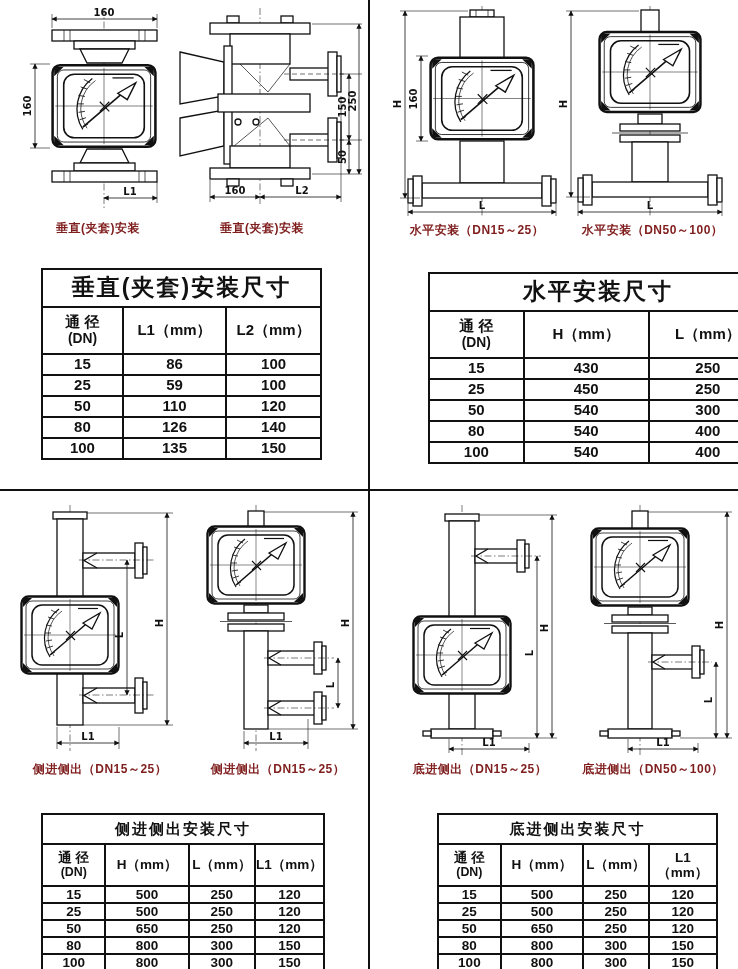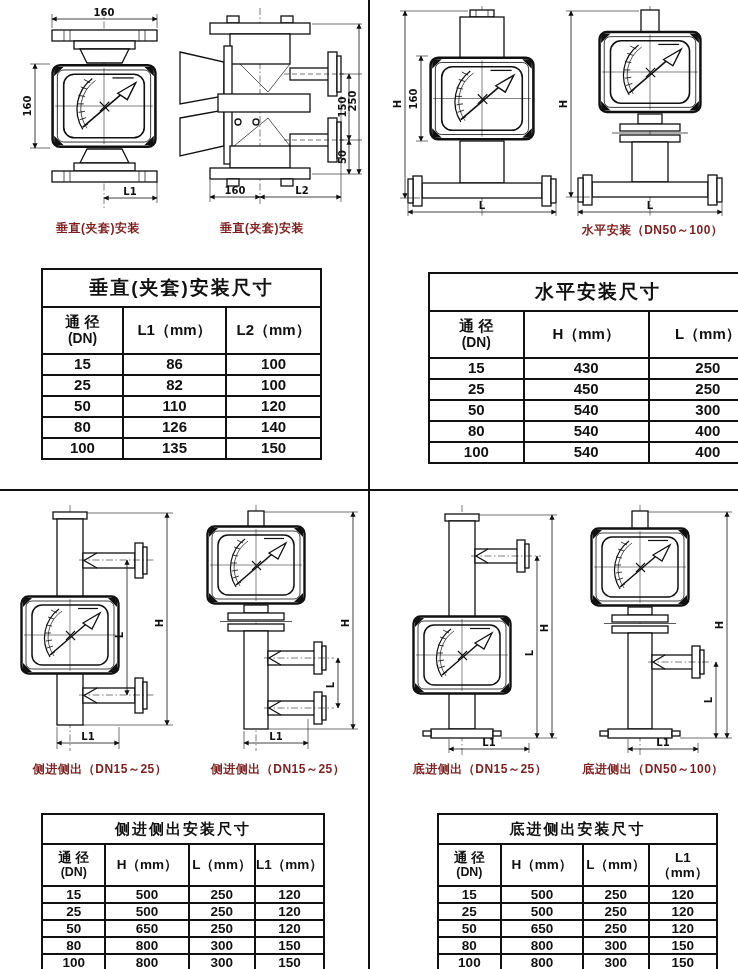--- a/index.html
+++ b/index.html
@@ -20,21 +20,21 @@
   .sn{fill:none;stroke:#111;stroke-width:1.3;}
   .thin{fill:none;stroke:#111;stroke-width:.7;}
   .cl{fill:none;stroke:#111;stroke-width:.55;stroke-dasharray:7 2.5 1.5 2.5;}
   .dim{fill:none;stroke:#111;stroke-width:.8;}
   .ext{fill:none;stroke:#111;stroke-width:.6;}
   .dash{fill:none;stroke:#111;stroke-width:.6;stroke-dasharray:5 3;}
   .twrap{position:absolute;}
   table.dimtable{border-collapse:collapse;table-layout:fixed;width:100%;text-align:center;
                  font-weight:bold;color:#111;}
   table.dimtable th,table.dimtable td{border:2px solid #111;padding:0;line-height:1.12;}
-  .t-top .tt{height:36px;font-size:19px;letter-spacing:2px;}
+  .t-top .tt{height:36px;font-size:23px;letter-spacing:2px;}
   .t-top .hh{height:45px;font-size:15px;}
   .t-top td{height:19px;font-size:15px;}
   .t-bot .tt{height:28px;font-size:15px;letter-spacing:2px;}
   .t-bot .hh{height:40px;font-size:13.5px;}
   .t-bot td{height:15px;font-size:13.5px;}
   .dn2{display:block;font-size:.92em;}
 </style>
 </head>
 <body>
 
@@ -181,21 +181,21 @@
           </tr>
         </thead>
         <tbody>
             <tr>
               <td>15</td>
               <td>86</td>
               <td>100</td>
             </tr>
             <tr>
               <td>25</td>
-              <td>82</td>
+              <td>59</td>
               <td>100</td>
             </tr>
             <tr>
               <td>50</td>
               <td>110</td>
               <td>120</td>
             </tr>
             <tr>
               <td>80</td>
               <td>126</td>
@@ -265,20 +265,21 @@
           <line class="ext" x1="28" y1="193" x2="4" y2="193"></line>
         <line class="dim" x1="9" y1="7" x2="9" y2="193" marker-start="url(#arr)" marker-end="url(#arr)"></line>
         <text x="5" y="100" text-anchor="middle" transform="rotate(-90 5 100)">H</text>
         <line class="ext" x1="16" y1="199" x2="16" y2="212"></line>
           <line class="ext" x1="160" y1="199" x2="160" y2="212"></line>
         <line class="dim" x1="16" y1="208" x2="160" y2="208" marker-start="url(#arr)" marker-end="url(#arr)"></line>
         <text x="88" y="205" text-anchor="middle">L</text>
       </g>
     </svg>
 
+    <div class="caption" style="left:12px;top:222px;width:190px">水平安装（DN15～25）</div>
     <div class="caption" style="left:195px;top:222px;width:175px">水平安装（DN50～100）</div>
 
     <div class="twrap t-top" style="left:58px;top:272px;width:340px">
       <table class="dimtable">
         <colgroup>
             <col style="width:28%">
             <col style="width:37%">
             <col style="width:35%">
           </colgroup>
         <thead>

